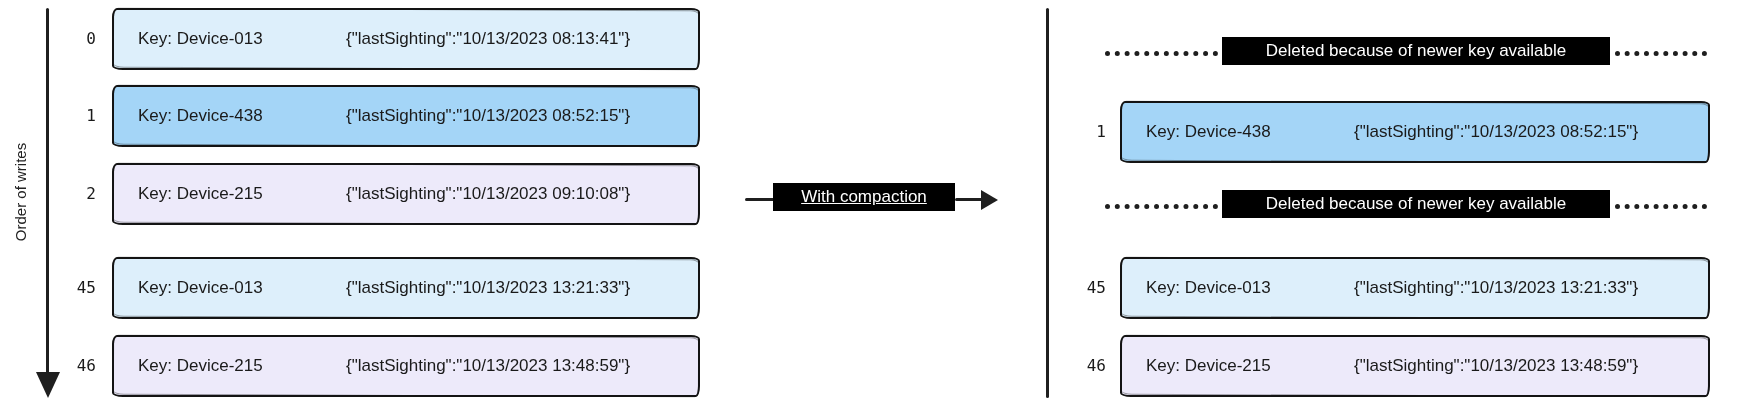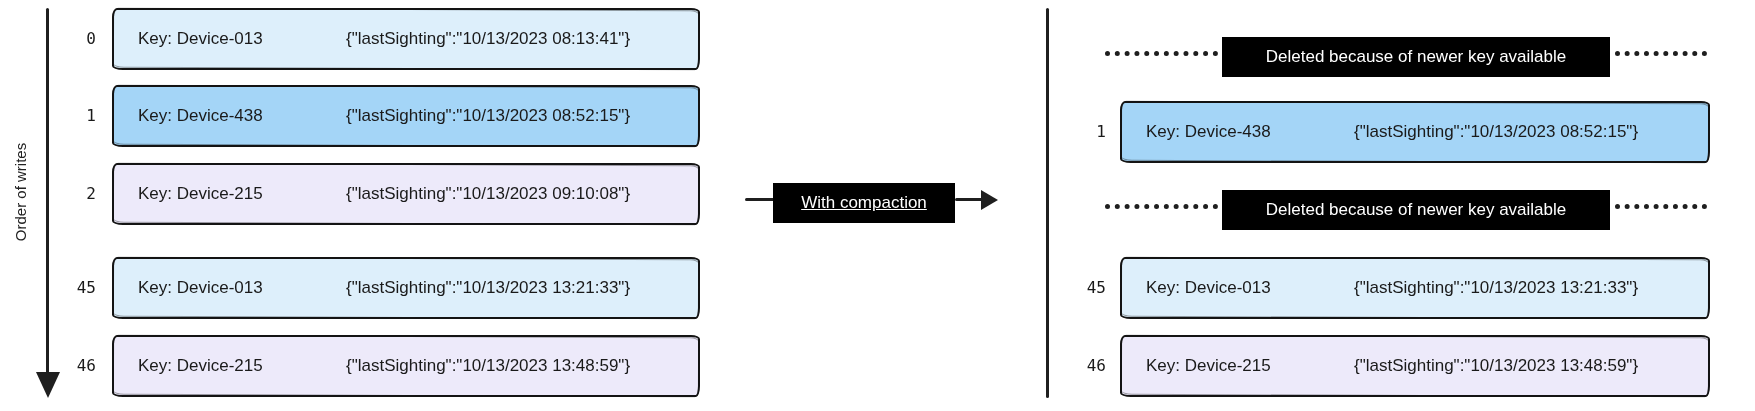--- a/index.html
+++ b/index.html
@@ -47,21 +47,21 @@
     border-radius:inherit;transform:rotate(.25deg);
   }
   .row .key{margin-left:24px;font-size:17px;white-space:nowrap;}
   .row .val{position:absolute;left:232px;font-size:17px;white-space:nowrap;}
   .row.l{left:112px;width:588px;}
   .row.r{left:1120px;width:590px;}
   .t0{top:8px;} .t1{top:85px;} .t2{top:163px;} .t45{top:257px;} .t46{top:335px;}
   .r1{top:101px;}
   
   .note{
-    position:absolute;height:40px;
+    position:absolute;height:28px;
     display:flex;align-items:center;justify-content:center;
     color:#ffffff;font-size:17px;white-space:nowrap;
   }
   .del-note{left:1222px;width:388px;}
   .del1{top:37px;} .del2{top:190px;}
   .dots{position:absolute;height:0;border-top:5px dotted #1f1f1f;}
   .dots.dl{left:1105px;width:113px;}
   .dots.dr{left:1615px;width:92px;}
   .dy1{top:51px;} .dy2{top:204px;}
   

